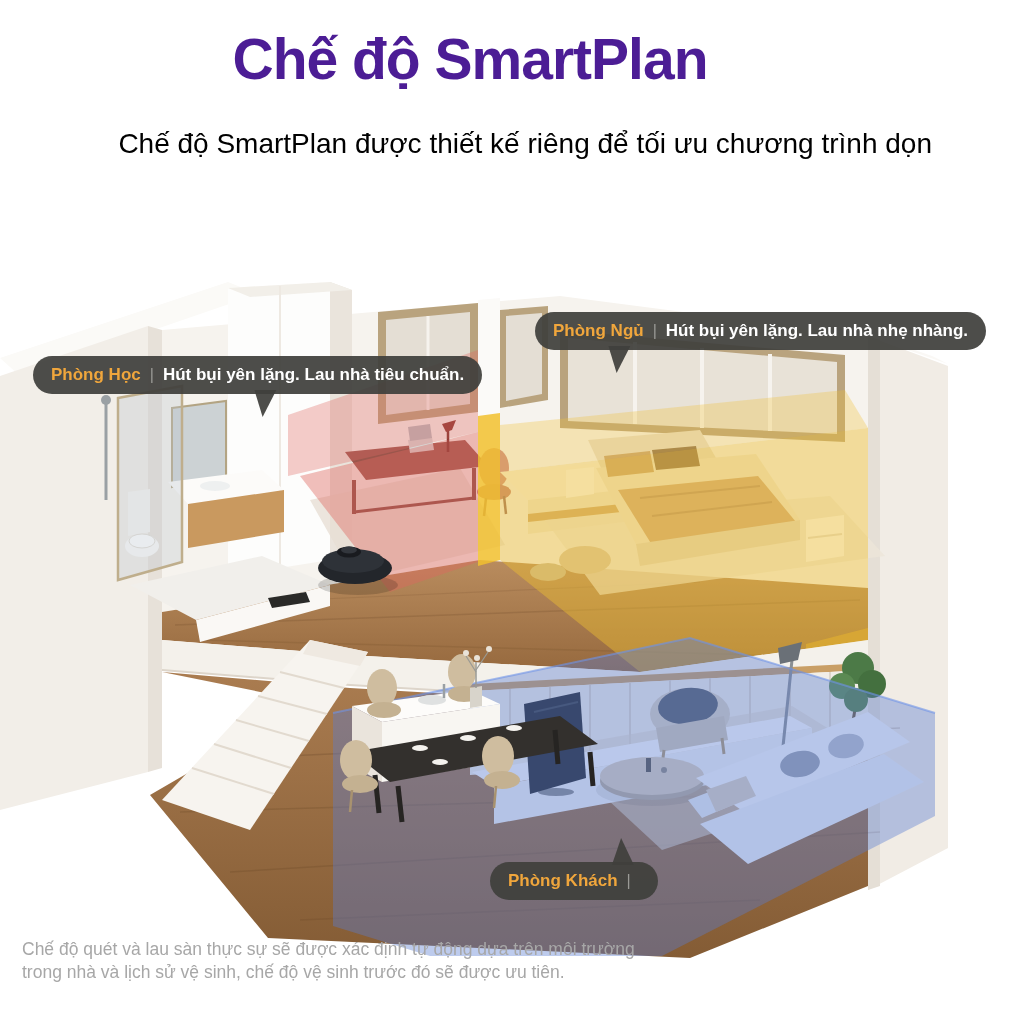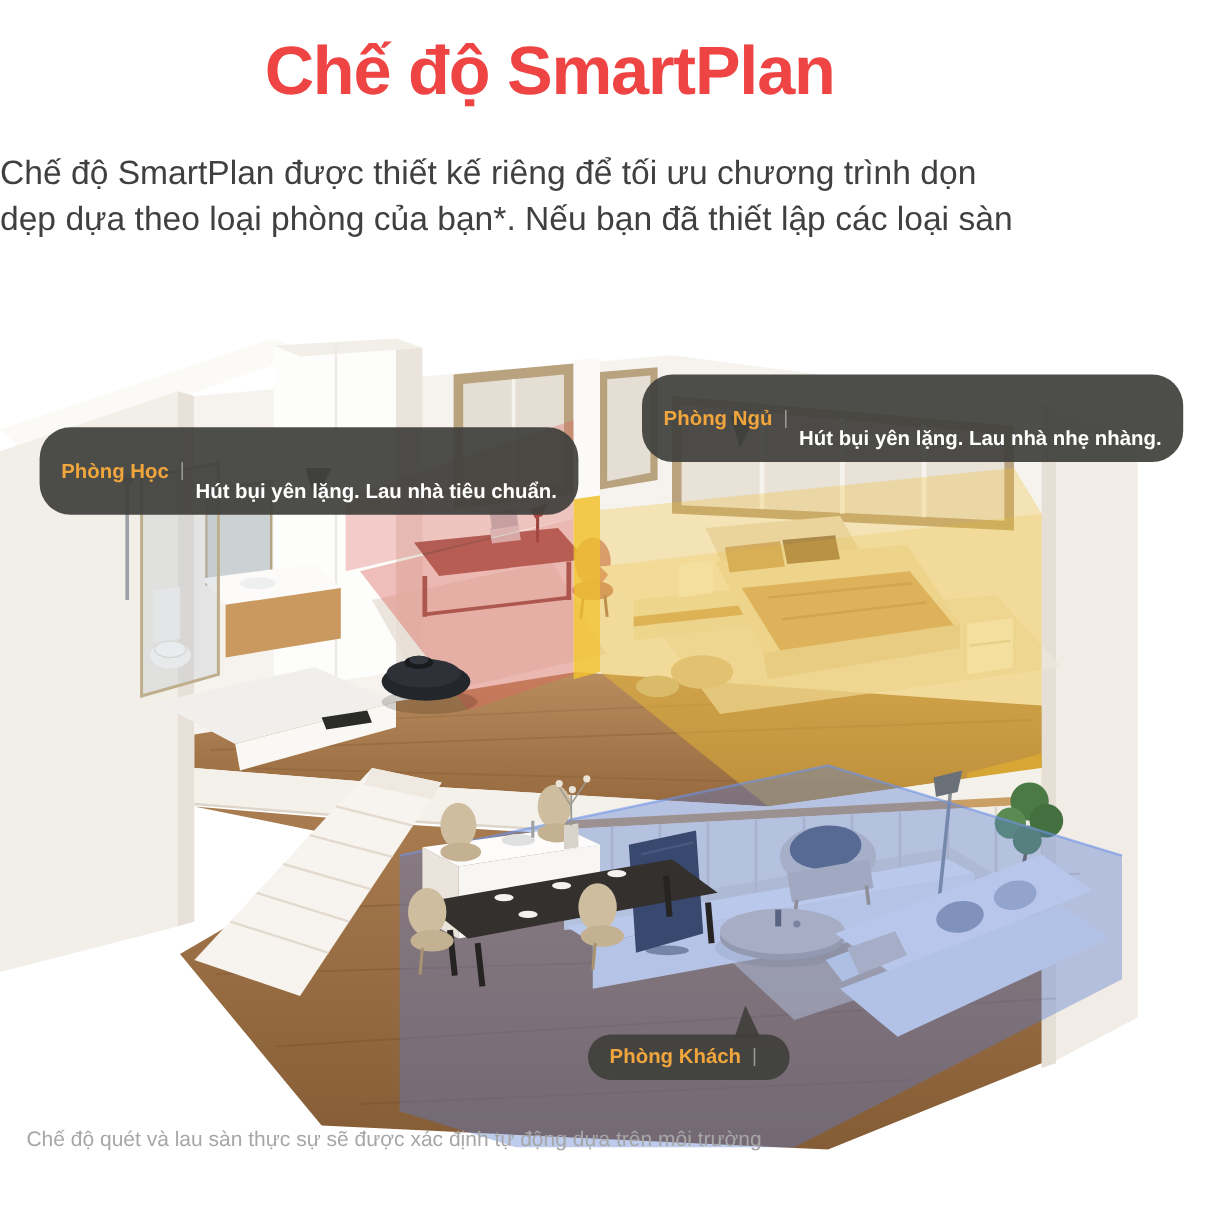--- a/index.html
+++ b/index.html
@@ -1,36 +1,36 @@
 <!DOCTYPE html>
 <html><head>
 <meta charset="utf-8">
 <style>
   html,body{margin:0;padding:0;}
   body{
     width:1024px;height:1024px;position:relative;background:#ffffff;
     font-family:"Liberation Sans", sans-serif;overflow:hidden;
   }
   .page-title{
-    position:absolute;top:26px;left:0;width:916px;text-align:center;
-    font-size:57px;font-weight:700;color:#ef4444;letter-spacing:-1px;
+    position:absolute;top:26px;left:12px;width:916px;text-align:center;
+    font-size:57px;font-weight:700;color:#4c1d95;letter-spacing:-1px;
   }
   .page-subtitle{
-    position:absolute;top:124px;left:0;width:932px;text-align:left;
-    font-size:28px;line-height:39px;color:#404040;
+    position:absolute;top:124px;left:0;width:932px;text-align:right;
+    font-size:28px;line-height:39px;color:#000000;
   }
   .illustration{position:absolute;left:0;top:0;width:1024px;height:1024px;}
   .room-label{
     position:absolute;display:inline-flex;align-items:center;white-space:nowrap;
     background:rgba(63,63,60,0.93);border-radius:26px;padding:9px 18px;
     font-size:17px;font-weight:700;z-index:6;
   }
   .room-label .name{color:#f0a63c;}
   .room-label .sep{color:#9a9a96;font-weight:400;margin:0 9px;font-size:16px;}
-  .room-label .desc{color:#ffffff;margin-top:35px;}
+  .room-label .desc{color:#ffffff;}
   .label-study{left:33px;top:356px;}
   .label-bedroom{left:535px;top:312px;}
   .label-living{left:490px;top:862px;}
   .tail{position:absolute;width:0;height:0;z-index:5;}
   .tail-down{
     border-left:13px solid transparent;border-right:9px solid transparent;
     border-top:27px solid rgba(63,63,60,0.93);transform:skewX(-10deg);
   }
   .tail-up{
     border-left:13px solid transparent;border-right:9px solid transparent;
@@ -293,21 +293,20 @@
     <ellipse cx="498" cy="756" rx="16" ry="20" fill="#cfbd9f"></ellipse>
     <ellipse cx="502" cy="780" rx="18" ry="9" fill="#c4b191"></ellipse>
     <line x1="496" y1="786" x2="494" y2="808" stroke="#a8926f" stroke-width="2.5"></line>
   </g>
 </svg>
 
 <div class="page-title">Chế độ SmartPlan</div>
 
 <div class="page-subtitle">
   <div>Chế độ SmartPlan được thiết kế riêng để tối ưu chương trình dọn</div>
-  <div>dẹp dựa theo loại phòng của bạn*. Nếu bạn đã thiết lập các loại sàn</div>
 </div>
 
 <div class="room-label label-study">
   <span class="name">Phòng Học</span>
   <span class="sep">|</span>
   <span class="desc">Hút bụi yên lặng. Lau nhà tiêu chuẩn.</span>
 </div>
 <div class="tail tail-down tail-study"></div>
 
 <div class="room-label label-bedroom">
@@ -318,13 +317,14 @@
 <div class="tail tail-down tail-bedroom"></div>
 
 <div class="room-label label-living">
   <span class="name">Phòng Khách</span>
   <span class="sep">|</span>
 </div>
 <div class="tail tail-up tail-living"></div>
 
 <div class="footnote">
   <div>Chế độ quét và lau sàn thực sự sẽ được xác định tự động dựa trên môi trường</div>
+  <div>trong nhà và lịch sử vệ sinh, chế độ vệ sinh trước đó sẽ được ưu tiên.</div>
 </div>
 
 </body></html>

